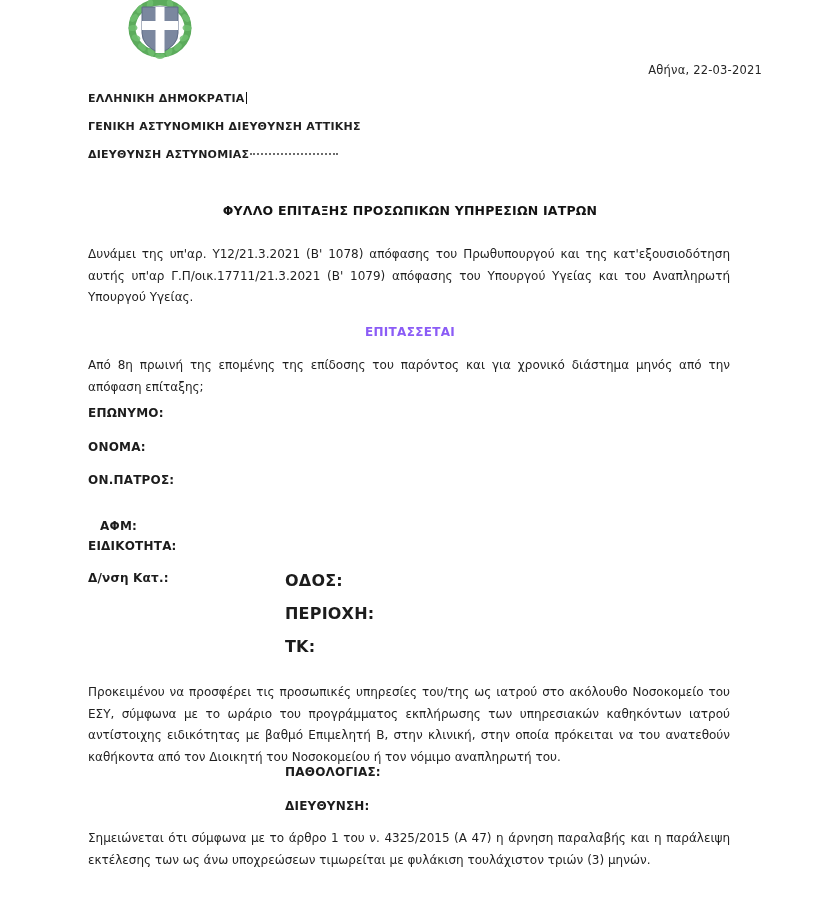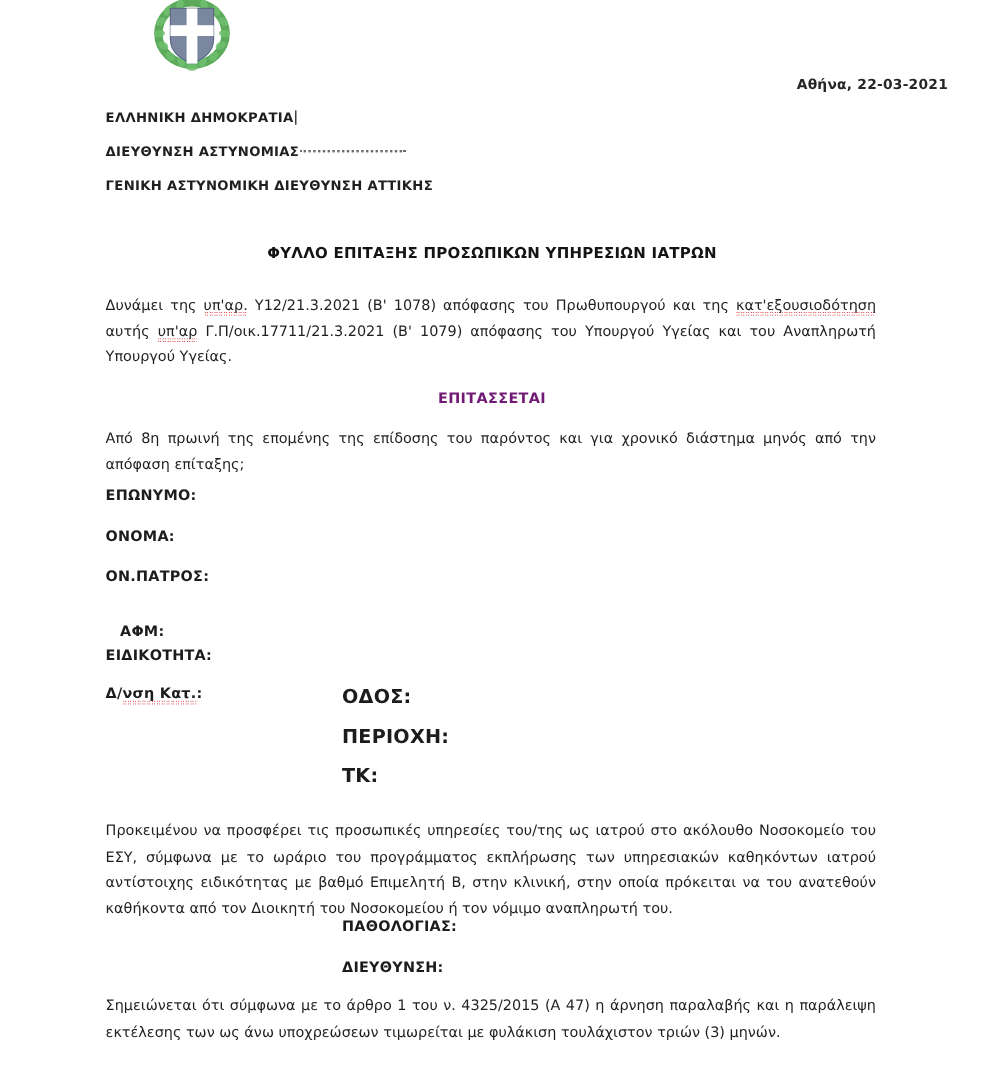--- a/index.html
+++ b/index.html
@@ -47,24 +47,23 @@
   .emblem-wrap svg { display: block; }
 
   
   .date-line {
     position: absolute;
     left: 0;
     top: 63px;
     width: 762px;
     text-align: right;
     font-size: 11.5px;
-    font-weight: 700;
+    font-weight: 400;
     letter-spacing: .2px;
     color: #262626;
-    margin-left: 28px;
   }
 
   
   .letterhead {
     position: absolute;
     left: 88px;
     top: 92px;
     width: 600px;
   }
   .letterhead .lh-row {
@@ -145,21 +144,21 @@
   
   .centered-heading {
     position: absolute;
     left: 0;
     top: 325px;
     width: 820px;
     text-align: center;
     font-size: 12px;
     font-weight: 700;
     letter-spacing: .3px;
-    color: #701a75;
+    color: #8b5cf6;
   }
 
   
   .field {
     position: absolute;
     left: 88px;
     font-size: 12px;
     font-weight: 700;
     color: #1c1c1c;
     letter-spacing: .2px;
@@ -235,24 +234,24 @@
     </svg>
   </div>
 
   <div class="date-line">Αθήνα, 22-03-2021</div>
 
   <div class="letterhead">
     <div class="lh-row">
       <span>ΕΛΛΗΝΙΚΗ ΔΗΜΟΚΡΑΤΙΑ</span><span class="caret"></span>
     </div>
     <div class="lh-row">
-      <span>ΔΙΕΥΘΥΝΣΗ ΑΣΤΥΝΟΜΙΑΣ</span><span class="dotfill"></span>
+      <span>ΓΕΝΙΚΗ ΑΣΤΥΝΟΜΙΚΗ ΔΙΕΥΘΥΝΣΗ ΑΤΤΙΚΗΣ</span>
     </div>
     <div class="lh-row">
-      <span>ΓΕΝΙΚΗ ΑΣΤΥΝΟΜΙΚΗ ΔΙΕΥΘΥΝΣΗ ΑΤΤΙΚΗΣ</span>
+      <span>ΔΙΕΥΘΥΝΣΗ ΑΣΤΥΝΟΜΙΑΣ</span><span class="dotfill"></span>
     </div>
   </div>
 
   <div class="doc-title">ΦΥΛΛΟ ΕΠΙΤΑΞΗΣ ΠΡΟΣΩΠΙΚΩΝ ΥΠΗΡΕΣΙΩΝ ΙΑΤΡΩΝ</div>
 
   <div class="para p-legal">
     <span>Δυνάμει της </span><span class="sp">υπ'αρ.</span><span> Υ12/21.3.2021 (Β' 1078) απόφασης του Πρωθυπουργού και της </span><span class="sp">κατ'εξουσιοδότηση</span><span> αυτής </span><span class="sp">υπ'αρ</span><span> Γ.Π/οικ.17711/21.3.2021 (Β' 1079) απόφασης του Υπουργού Υγείας και του Αναπληρωτή Υπουργού Υγείας.</span>
   </div>
 
   <div class="centered-heading">ΕΠΙΤΑΣΣΕΤΑΙ</div>

